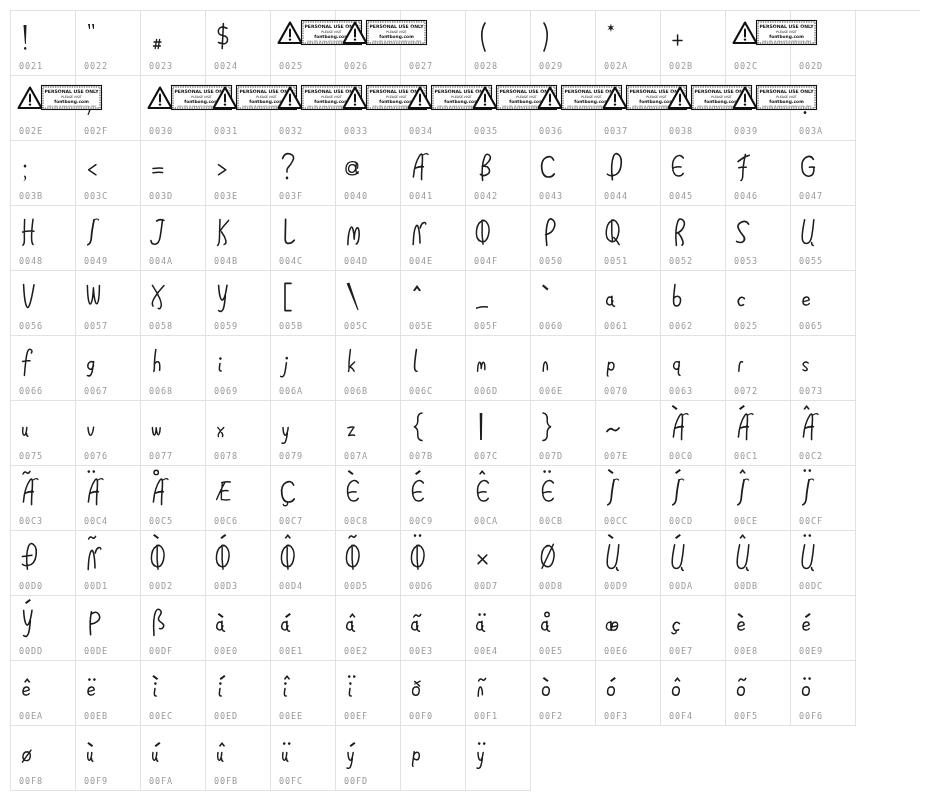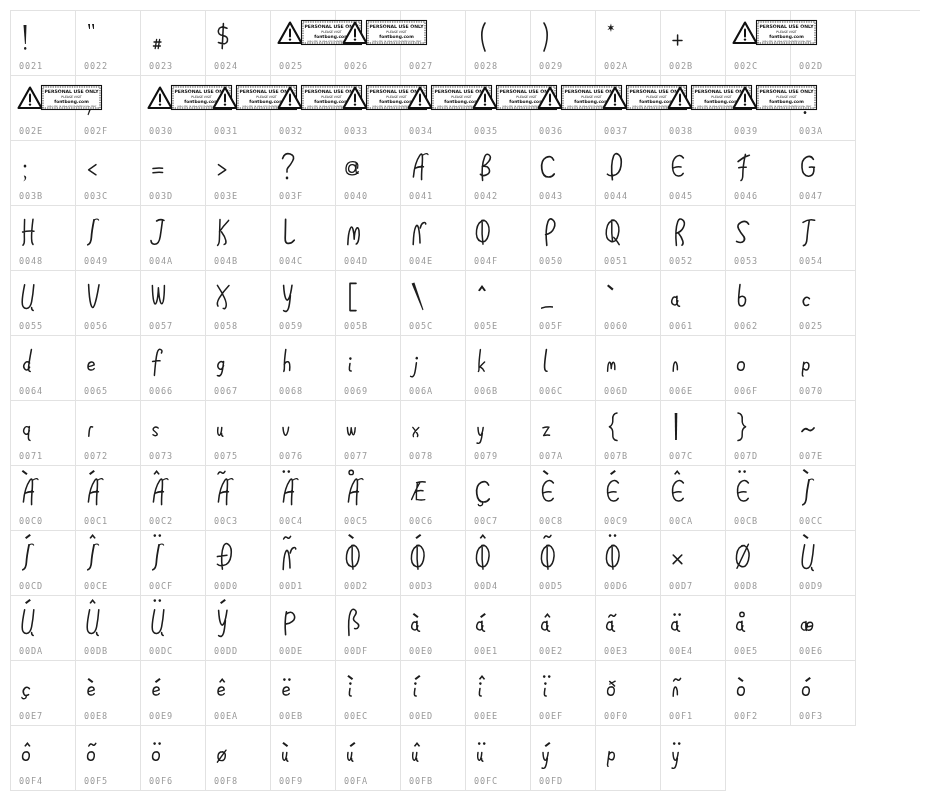--- a/index.html
+++ b/index.html
@@ -655,28 +655,20 @@
       <div class="glyph-art">
         <svg viewBox="0 0 20 46" width="20" height="46">
           <path class="s" d="M13.6,18.2 q-2.6,-4.4 -7.4,-2 q-4.8,2.4 -2.6,6.6 q2.2,4.2 4.6,7 q2.4,2.8 0.8,5 q-2.2,3 -7.4,0.6" stroke-width="1.65"></path>
         </svg>
       </div>
       <div class="cp-label">0053</div>
     </div>
     <div class="glyph-cell">
       <div class="glyph-art">
         <svg viewBox="0 0 20 46" width="20" height="46">
-          <path class="s" d="M9.2,15 q-1.8,11.4 -2.2,17.6 q-0.4,6.2 -3.6,7 M3,16.4 q5.6,-3.6 11.6,-2.2" stroke-width="1.6"></path>
-        </svg>
-      </div>
-      <div class="cp-label">0054</div>
-    </div>
-    <div class="glyph-cell">
-      <div class="glyph-art">
-        <svg viewBox="0 0 20 46" width="20" height="46">
           <path class="s" d="M4.6,13.8 q-2.4,11.4 -2.4,17.4 q0,6 4,6.2 q4,0.2 5.4,-6.6 q1.4,-6.8 2.2,-17 M11.6,36.4 q0,2.6 1.6,3" stroke-width="1.55"></path>
         </svg>
       </div>
       <div class="cp-label">0055</div>
     </div>
     <div class="glyph-cell">
       <div class="glyph-art">
         <svg viewBox="0 0 20 46" width="20" height="46">
           <path class="s" d="M3.6,13.6 q0.6,13.6 2.2,19.6 q1.6,6 3.6,1 q2,-5 4.6,-20.4" stroke-width="1.55"></path>
         </svg>
@@ -763,28 +755,20 @@
       </div>
       <div class="cp-label">0062</div>
     </div>
     <div class="glyph-cell">
       <div class="glyph-art">
         <svg viewBox="0 0 20 46" width="20" height="46">
           <path class="s" d="M9.4,27.6 q-2.4,-2.6 -4.8,-0.2 q-2.4,2.4 -0.8,5.4 q1.6,3 4.8,0.8" stroke-width="1.55"></path>
         </svg>
       </div>
       <div class="cp-label">0025</div>
-    </div>
-    <div class="glyph-cell">
-      <div class="glyph-art">
-        <svg viewBox="0 0 20 46" width="20" height="46">
-          <path class="s" d="M11.4,13.6 q-2.4,12.6 -2.8,17.4 q-0.4,4.4 1.6,4.4 M9.6,27 q-3,-2.6 -5,0.6 q-2,3.2 0.4,5.6 q2.4,2.4 4.6,-2" stroke-width="1.55"></path>
-        </svg>
-      </div>
-      <div class="cp-label">0064</div>
     </div>
     <div class="glyph-cell">
       <div class="glyph-art">
         <svg viewBox="0 0 20 46" width="20" height="46">
           <path class="s" d="M3.4,30.6 q3.4,-0.6 5.8,-1.8 q-0.4,-3.2 -3,-2.8 q-2.8,0.4 -3.2,3.8 q-0.4,3.6 2.6,4.2 q2.2,0.4 3.6,-1.4" stroke-width="1.45"></path>
         </svg>
       </div>
       <div class="cp-label">0065</div>
     </div>
     <div class="glyph-cell">
@@ -857,40 +841,32 @@
       <div class="glyph-art">
         <svg viewBox="0 0 20 46" width="20" height="46">
           <path class="s" d="M3.2,35.2 q0.2,-6.8 1.2,-8.4 q1.1,-1.8 2.2,0.6 q1,2.2 0.8,6.4" stroke-width="1.45"></path>
         </svg>
       </div>
       <div class="cp-label">006E</div>
     </div>
     <div class="glyph-cell">
       <div class="glyph-art">
         <svg viewBox="0 0 20 46" width="20" height="46">
-          <path class="s" d="M6.8,25.8 q-3.8,0 -4.2,4 q-0.4,4 2.8,4.4 q3.2,0.4 3.8,-3.6 q0.6,-4 -2.4,-4.8" stroke-width="1.5"></path>
-        </svg>
-      </div>
-      <div class="cp-label">006F</div>
-    </div>
-    <div class="glyph-cell">
-      <div class="glyph-art">
-        <svg viewBox="0 0 20 46" width="20" height="46">
           <path class="s" d="M3.8,26.2 q-1.2,8.4 -1.4,11.4 q-0.2,2.2 0.6,2.4 M3.4,29 q1.8,-3.4 4,-2.4 q2,0.9 1.4,4.4 q-0.6,3.4 -3,3 q-1.6,-0.3 -2.2,-1.6" stroke-width="1.45"></path>
         </svg>
       </div>
       <div class="cp-label">0070</div>
     </div>
     <div class="glyph-cell">
       <div class="glyph-art">
         <svg viewBox="0 0 20 46" width="20" height="46">
           <path class="s" d="M9.2,26.6 q-3.2,-2.4 -5,1 q-1.6,3.4 1,5.2 q2.6,1.8 4.2,-3.2 M9.4,25.6 q-1,7.8 -1,11 q0,2.6 1.6,2.8" stroke-width="1.45"></path>
         </svg>
       </div>
-      <div class="cp-label">0071</div>
+      <div class="cp-label">0063</div>
     </div>
     <div class="glyph-cell">
       <div class="glyph-art">
         <svg viewBox="0 0 20 46" width="20" height="46">
           <path class="s" d="M3.8,35.2 q0.4,-6.8 1.2,-8.4 q0.8,-1.8 2.6,-0.8" stroke-width="1.5"></path>
         </svg>
       </div>
       <div class="cp-label">0072</div>
     </div>
     <div class="glyph-cell">

